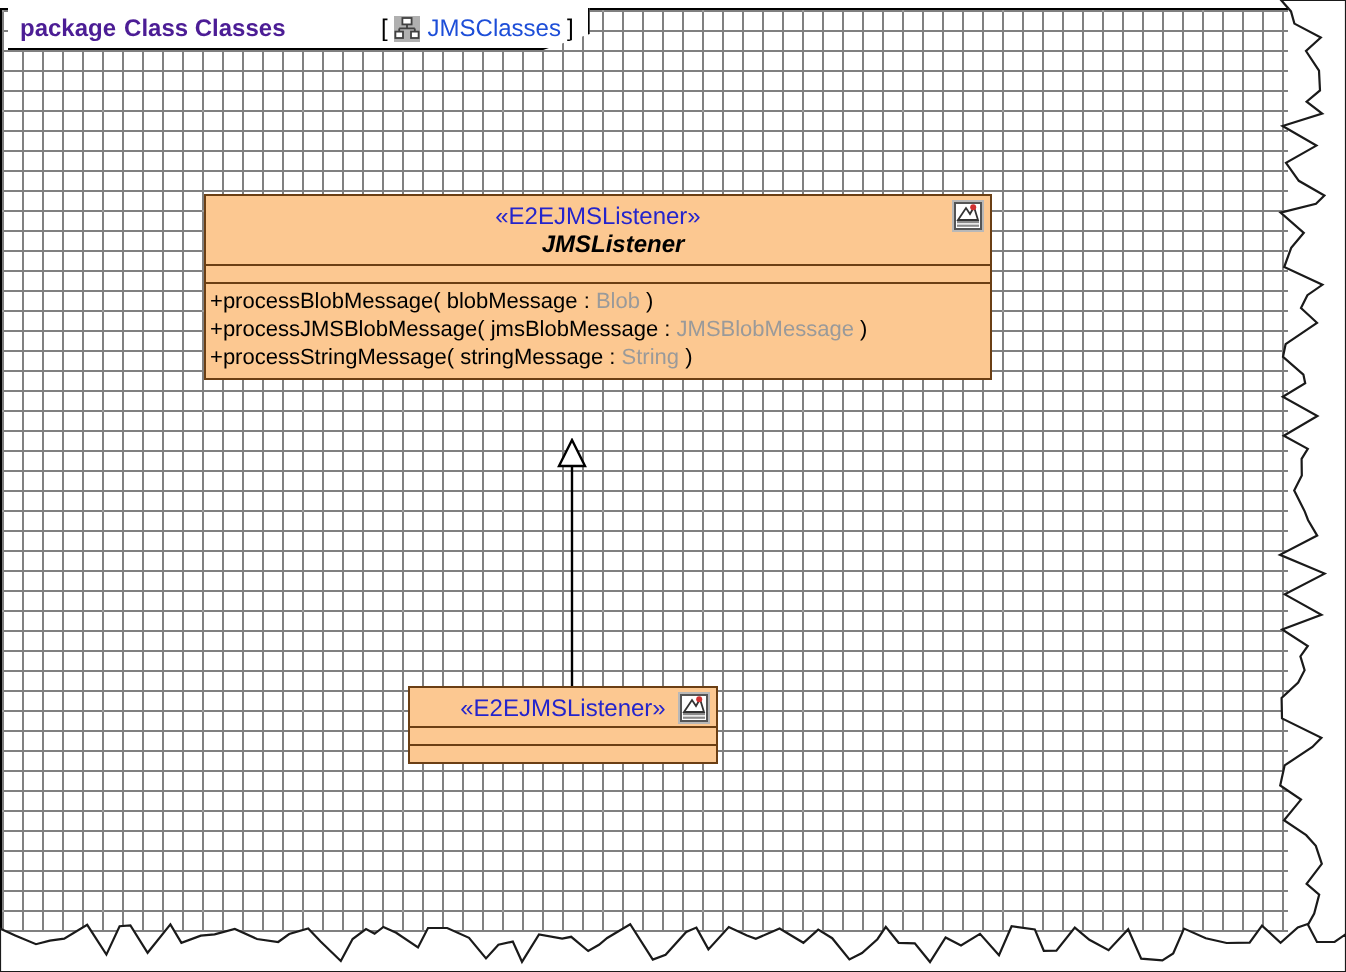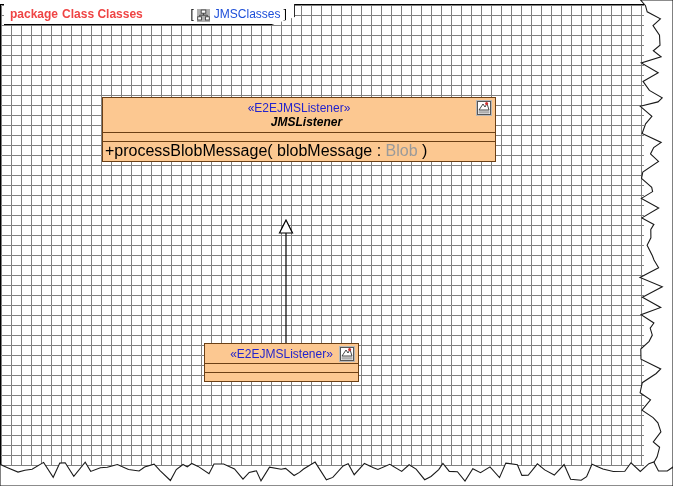--- a/index.html
+++ b/index.html
@@ -98,21 +98,21 @@
     border-left: none;
     border-top: none;
     box-sizing: border-box;
     white-space: nowrap;
     -webkit-clip-path: polygon(0 0, 100% 0, 100% 62%, 92% 100%, 0 100%);
     clip-path: polygon(0 0, 100% 0, 100% 62%, 92% 100%, 0 100%);
   }
   #pkg-tab .kw {
     font-size: 12px;
     font-weight: bold;
-    color: #ef4444;
+    color: #4c1d95;
     letter-spacing: 0px;
   }
   #pkg-tab .tname {
     font-size: 12px;
     color: #a16207;
     margin-left: 4px;
     margin-top: 39px;
   }
   #pkg-tab .brk {
     font-size: 12px;
@@ -164,21 +164,21 @@
     box-sizing: border-box;
   }
   .compartment.empty {
     height: 9px;
   }
   .uml-ops {
     border-top: 1px solid #6b3f14;
     padding: 2px 0 3px 2px;
   }
   .op {
-    font-size: 16px;
+    font-size: 11px;
     line-height: 14px;
     color: #000000;
     white-space: nowrap;
   }
   .op .type {
     color: #9a9a9a;
   }
 
   
   .stereo-icon {
@@ -221,20 +221,26 @@
             <rect x="2.5" y="12.3" width="11" height="1.1" fill="#8a8a8a"></rect>
           </svg>
         </span>
       </div>
 
       <div class="compartment empty"></div>
 
       <div class="uml-ops">
         <div class="op">
           <span>+</span><span>processBlobMessage</span><span>( </span><span>blobMessage</span><span> : </span><span class="type">Blob</span><span> )</span>
+        </div>
+        <div class="op">
+          <span>+</span><span>processJMSBlobMessage</span><span>( </span><span>jmsBlobMessage</span><span> : </span><span class="type">JMSBlobMessage</span><span> )</span>
+        </div>
+        <div class="op">
+          <span>+</span><span>processStringMessage</span><span>( </span><span>stringMessage</span><span> : </span><span class="type">String</span><span> )</span>
         </div>
       </div>
     </div>
 
     <svg id="generalization" style="left:270px; top:214px; width:30px; height:128px;" width="30" height="128" viewBox="0 0 30 128">
       <polygon points="15,1 8.5,14 21.5,14" fill="#ffffff" stroke="#000000" stroke-width="1.2"></polygon>
       <line x1="15" y1="14" x2="15" y2="128" stroke="#000000" stroke-width="1.2"></line>
     </svg>
 
     <div class="uml-class" id="cls-jmsmessagelistener" style="left:203px; top:338px; width:155px;">

